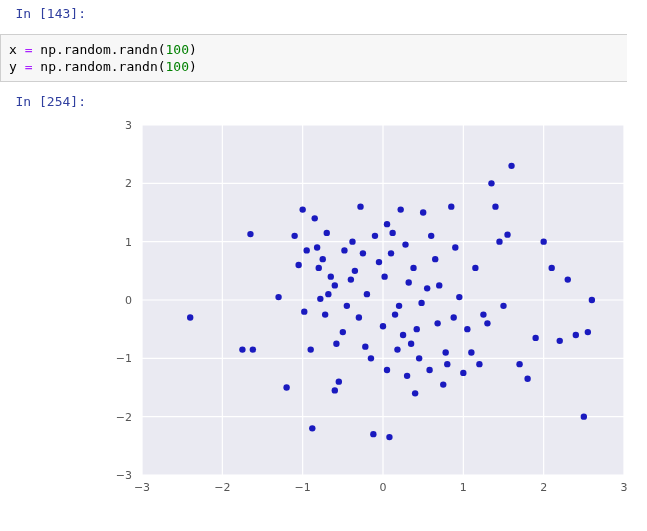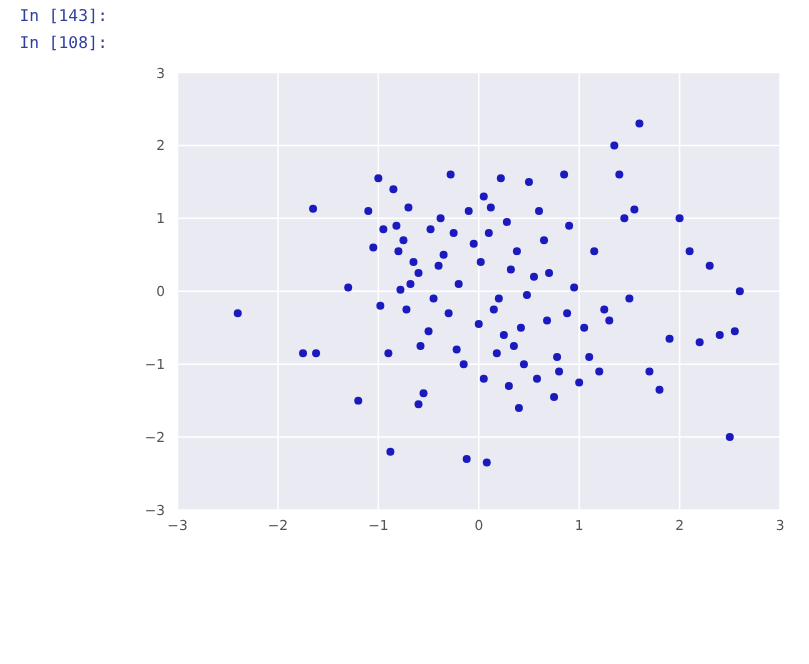--- a/index.html
+++ b/index.html
@@ -50,24 +50,26 @@
   }
   .plot-bg { fill: #eaeaf2; }
   .grid-line { stroke: #ffffff; stroke-width: 1.2; }
   .dot { fill: #1a1abf; }
 </style>
 </head>
 <body>
 
 <div class="cell">
   <div class="prompt">In [143]:</div>
+  <pre class="code-area" id="code-0">x <span class="tok-op">=</span> np.random.randn(<span class="tok-num">100</span>)
+y <span class="tok-op">=</span> np.random.randn(<span class="tok-num">100</span>)</pre>
 </div>
 
 <div class="cell">
-  <div class="prompt">In [108]:</div>
+  <div class="prompt">In [254]:</div>
 </div>
 
 <div class="output-area">
   <svg id="chart" width="540" height="390">
       <rect x="48" y="10" width="482" height="350" class="plot-bg"></rect>
       <line x1="48" y1="10" x2="48" y2="360" class="grid-line"></line>
       <text x="48" y="376" text-anchor="middle" class="axis-label">−3</text>
       <line x1="128.33333333333331" y1="10" x2="128.33333333333331" y2="360" class="grid-line"></line>
       <text x="128.33333333333331" y="376" text-anchor="middle" class="axis-label">−2</text>
       <line x1="208.66666666666666" y1="10" x2="208.66666666666666" y2="360" class="grid-line"></line>

